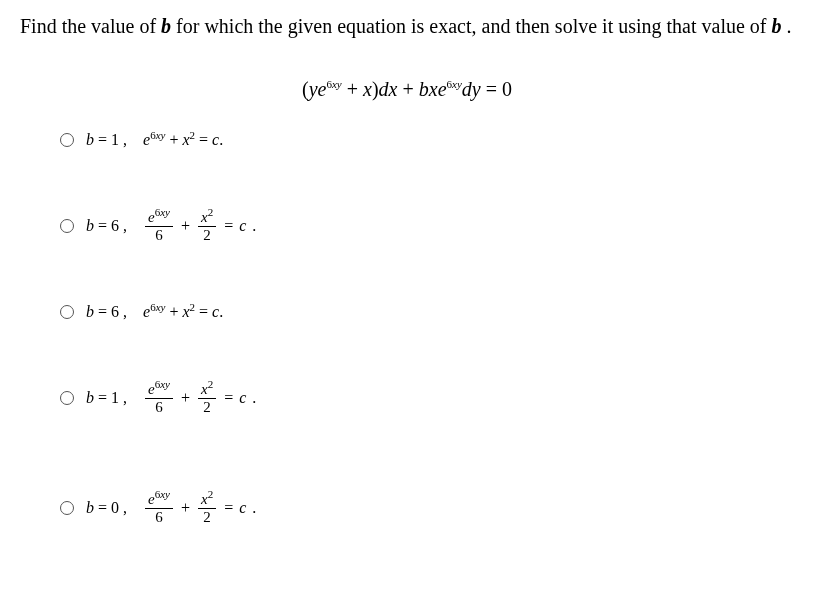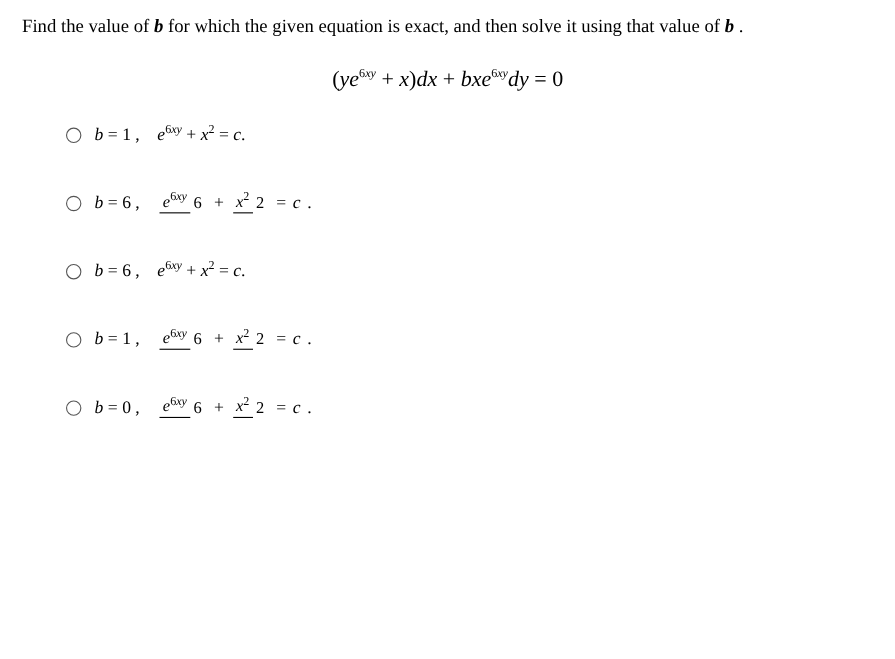--- a/index.html
+++ b/index.html
@@ -6,23 +6,23 @@
     body {
       font-family: "Times New Roman", Times, serif;
       background: #ffffff;
       color: #000000;
       width: 814px;
       min-height: 599px;
       padding: 10px 20px;
       font-size: 16px;
     }
     .header-text {
-      font-size: 17px;
+      font-size: 20px;
       line-height: 1.6;
-      margin-bottom: 24px;
+      margin-bottom: 36px;
     }
     .main-equation {
       text-align: center;
       font-size: 20px;
       margin: 20px 0 30px 0;
     }
     .options-container {
       margin-left: 40px;
       display: flex;
       flex-direction: column;
@@ -49,24 +49,24 @@
       gap: 6px;
     }
     sup {
       font-size: 11px;
       vertical-align: super;
       line-height: 0;
       text-align: right;
     }
     .frac {
       display: inline-flex;
-      flex-direction: row;
+      flex-direction: column;
       align-items: center;
       vertical-align: middle;
-      margin: 0 2px;
+      margin: 16px 2px;
       line-height: 1.1;
     }
     .frac .num {
       border-bottom: 1px solid #000;
       padding: 0 3px;
       font-size: 15px;
     }
     .frac .den {
       padding: 0 3px;
       font-size: 15px;

